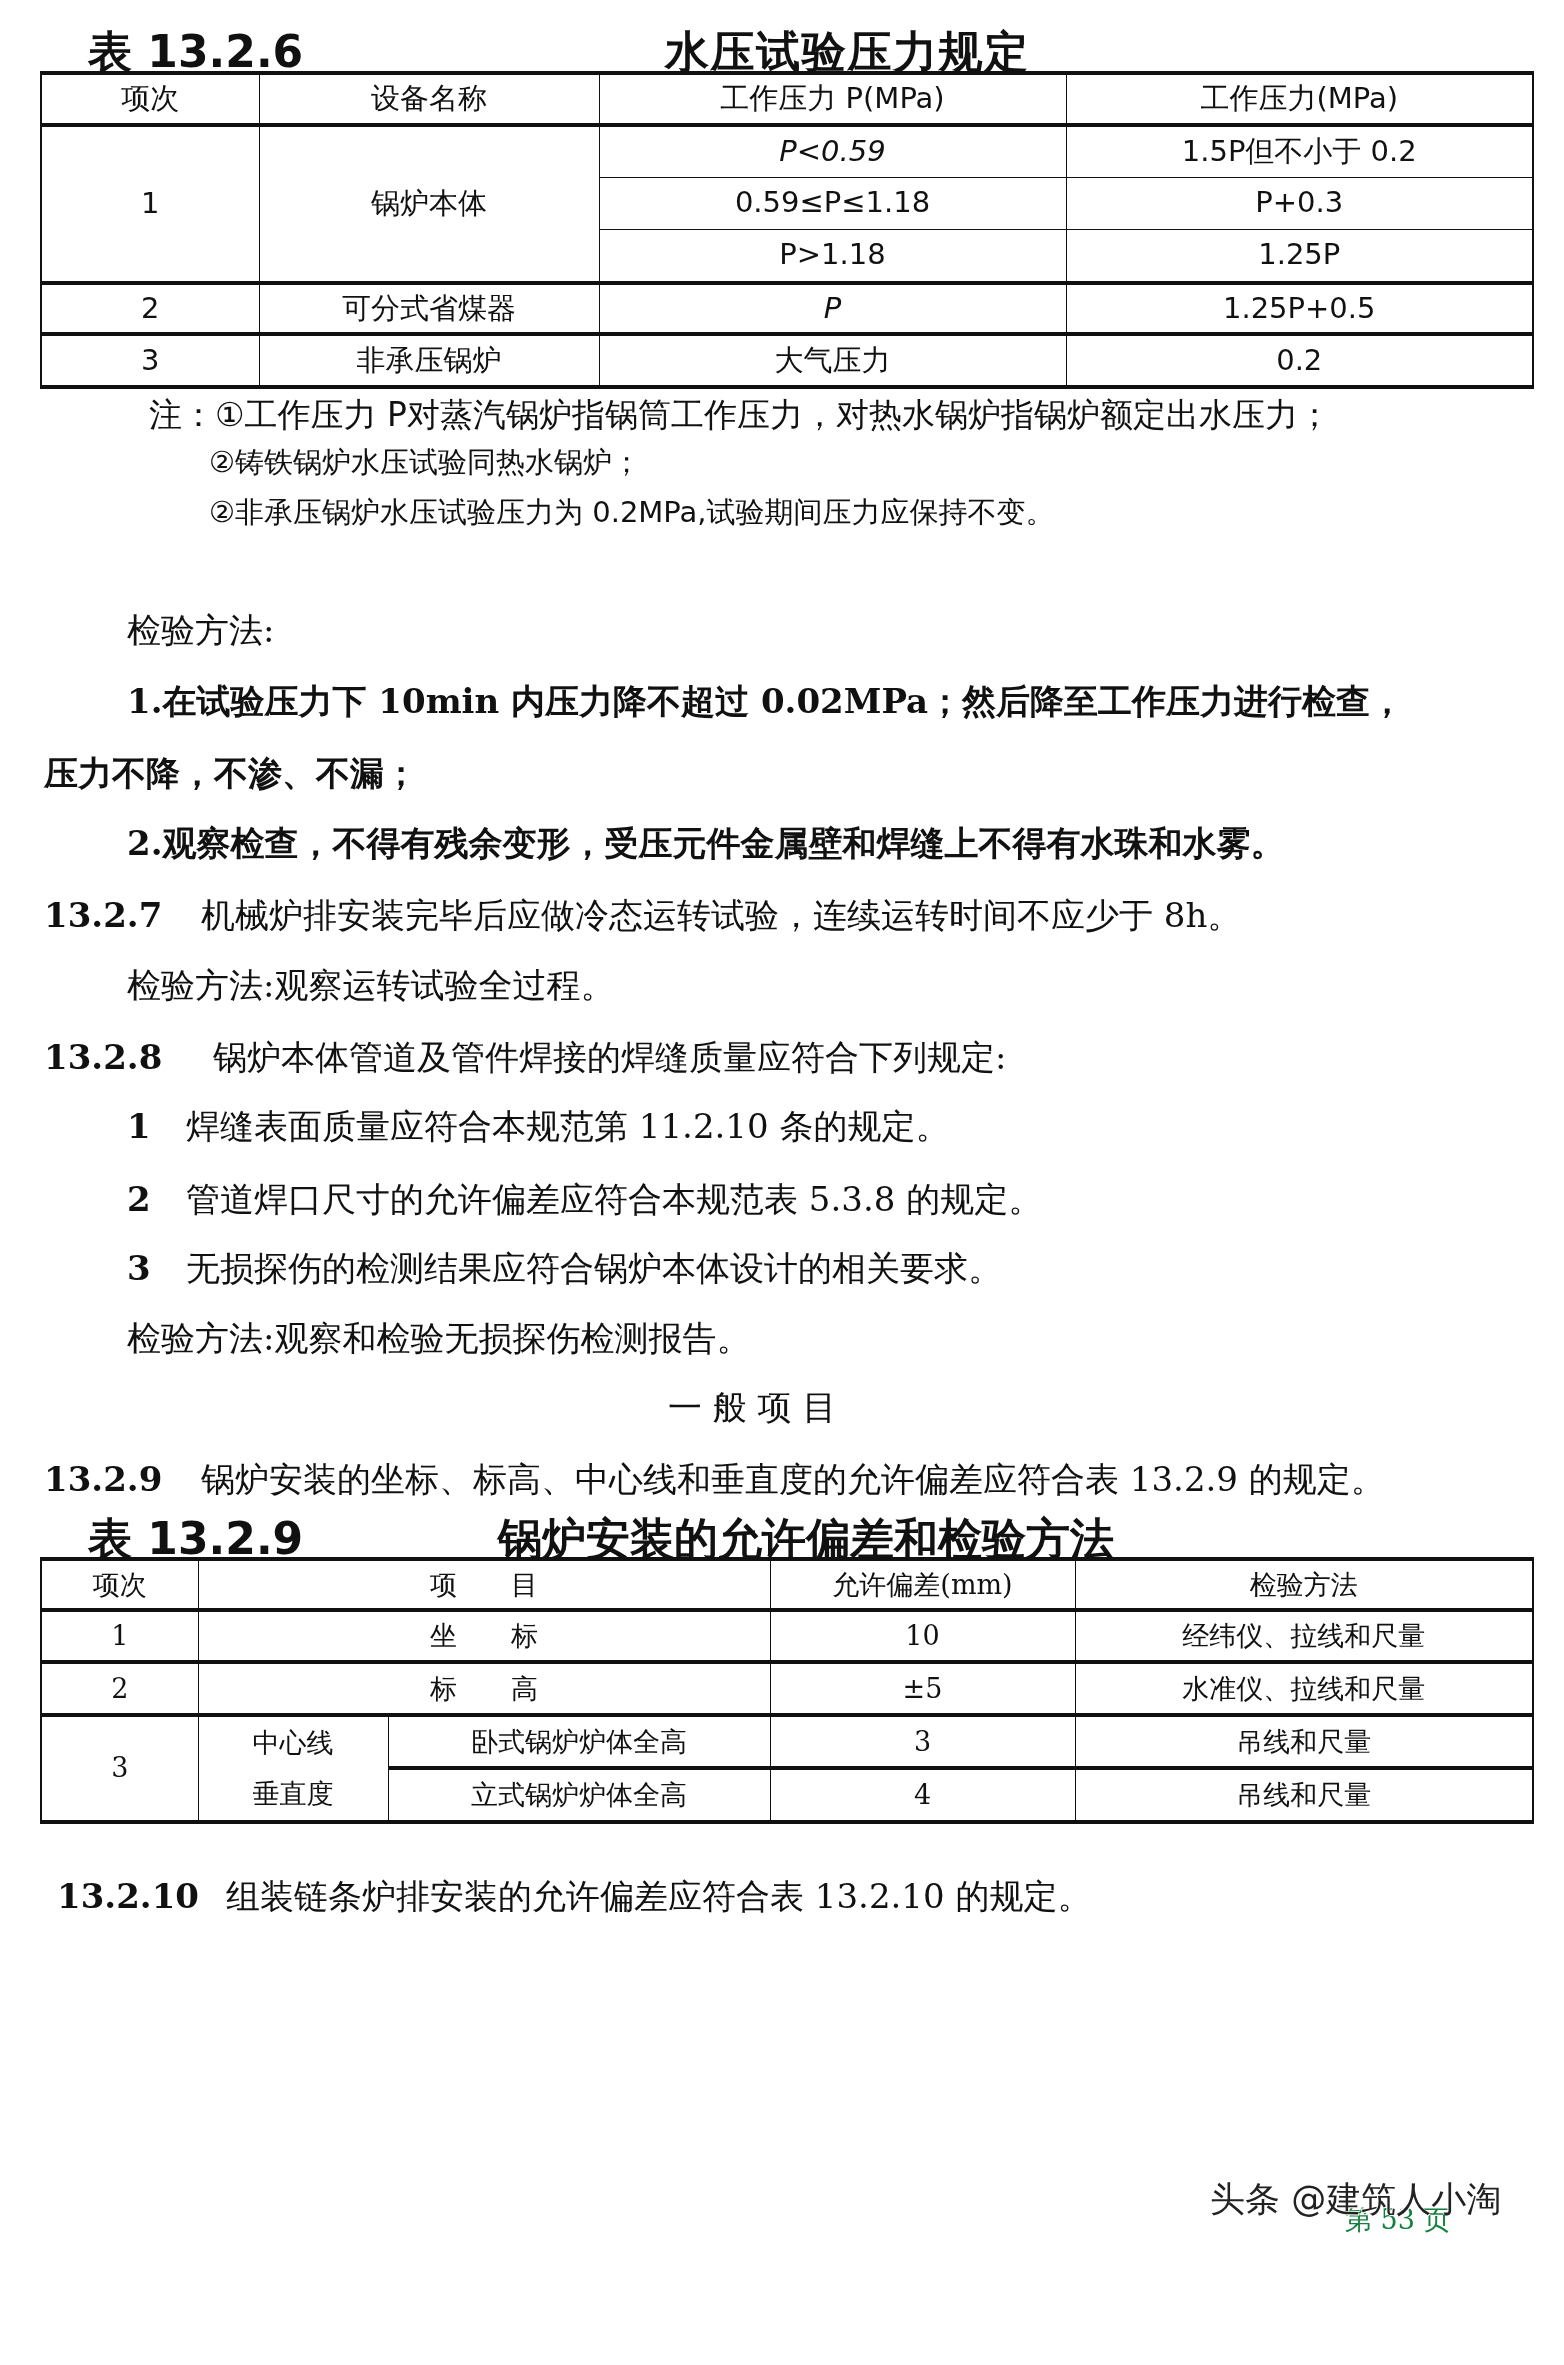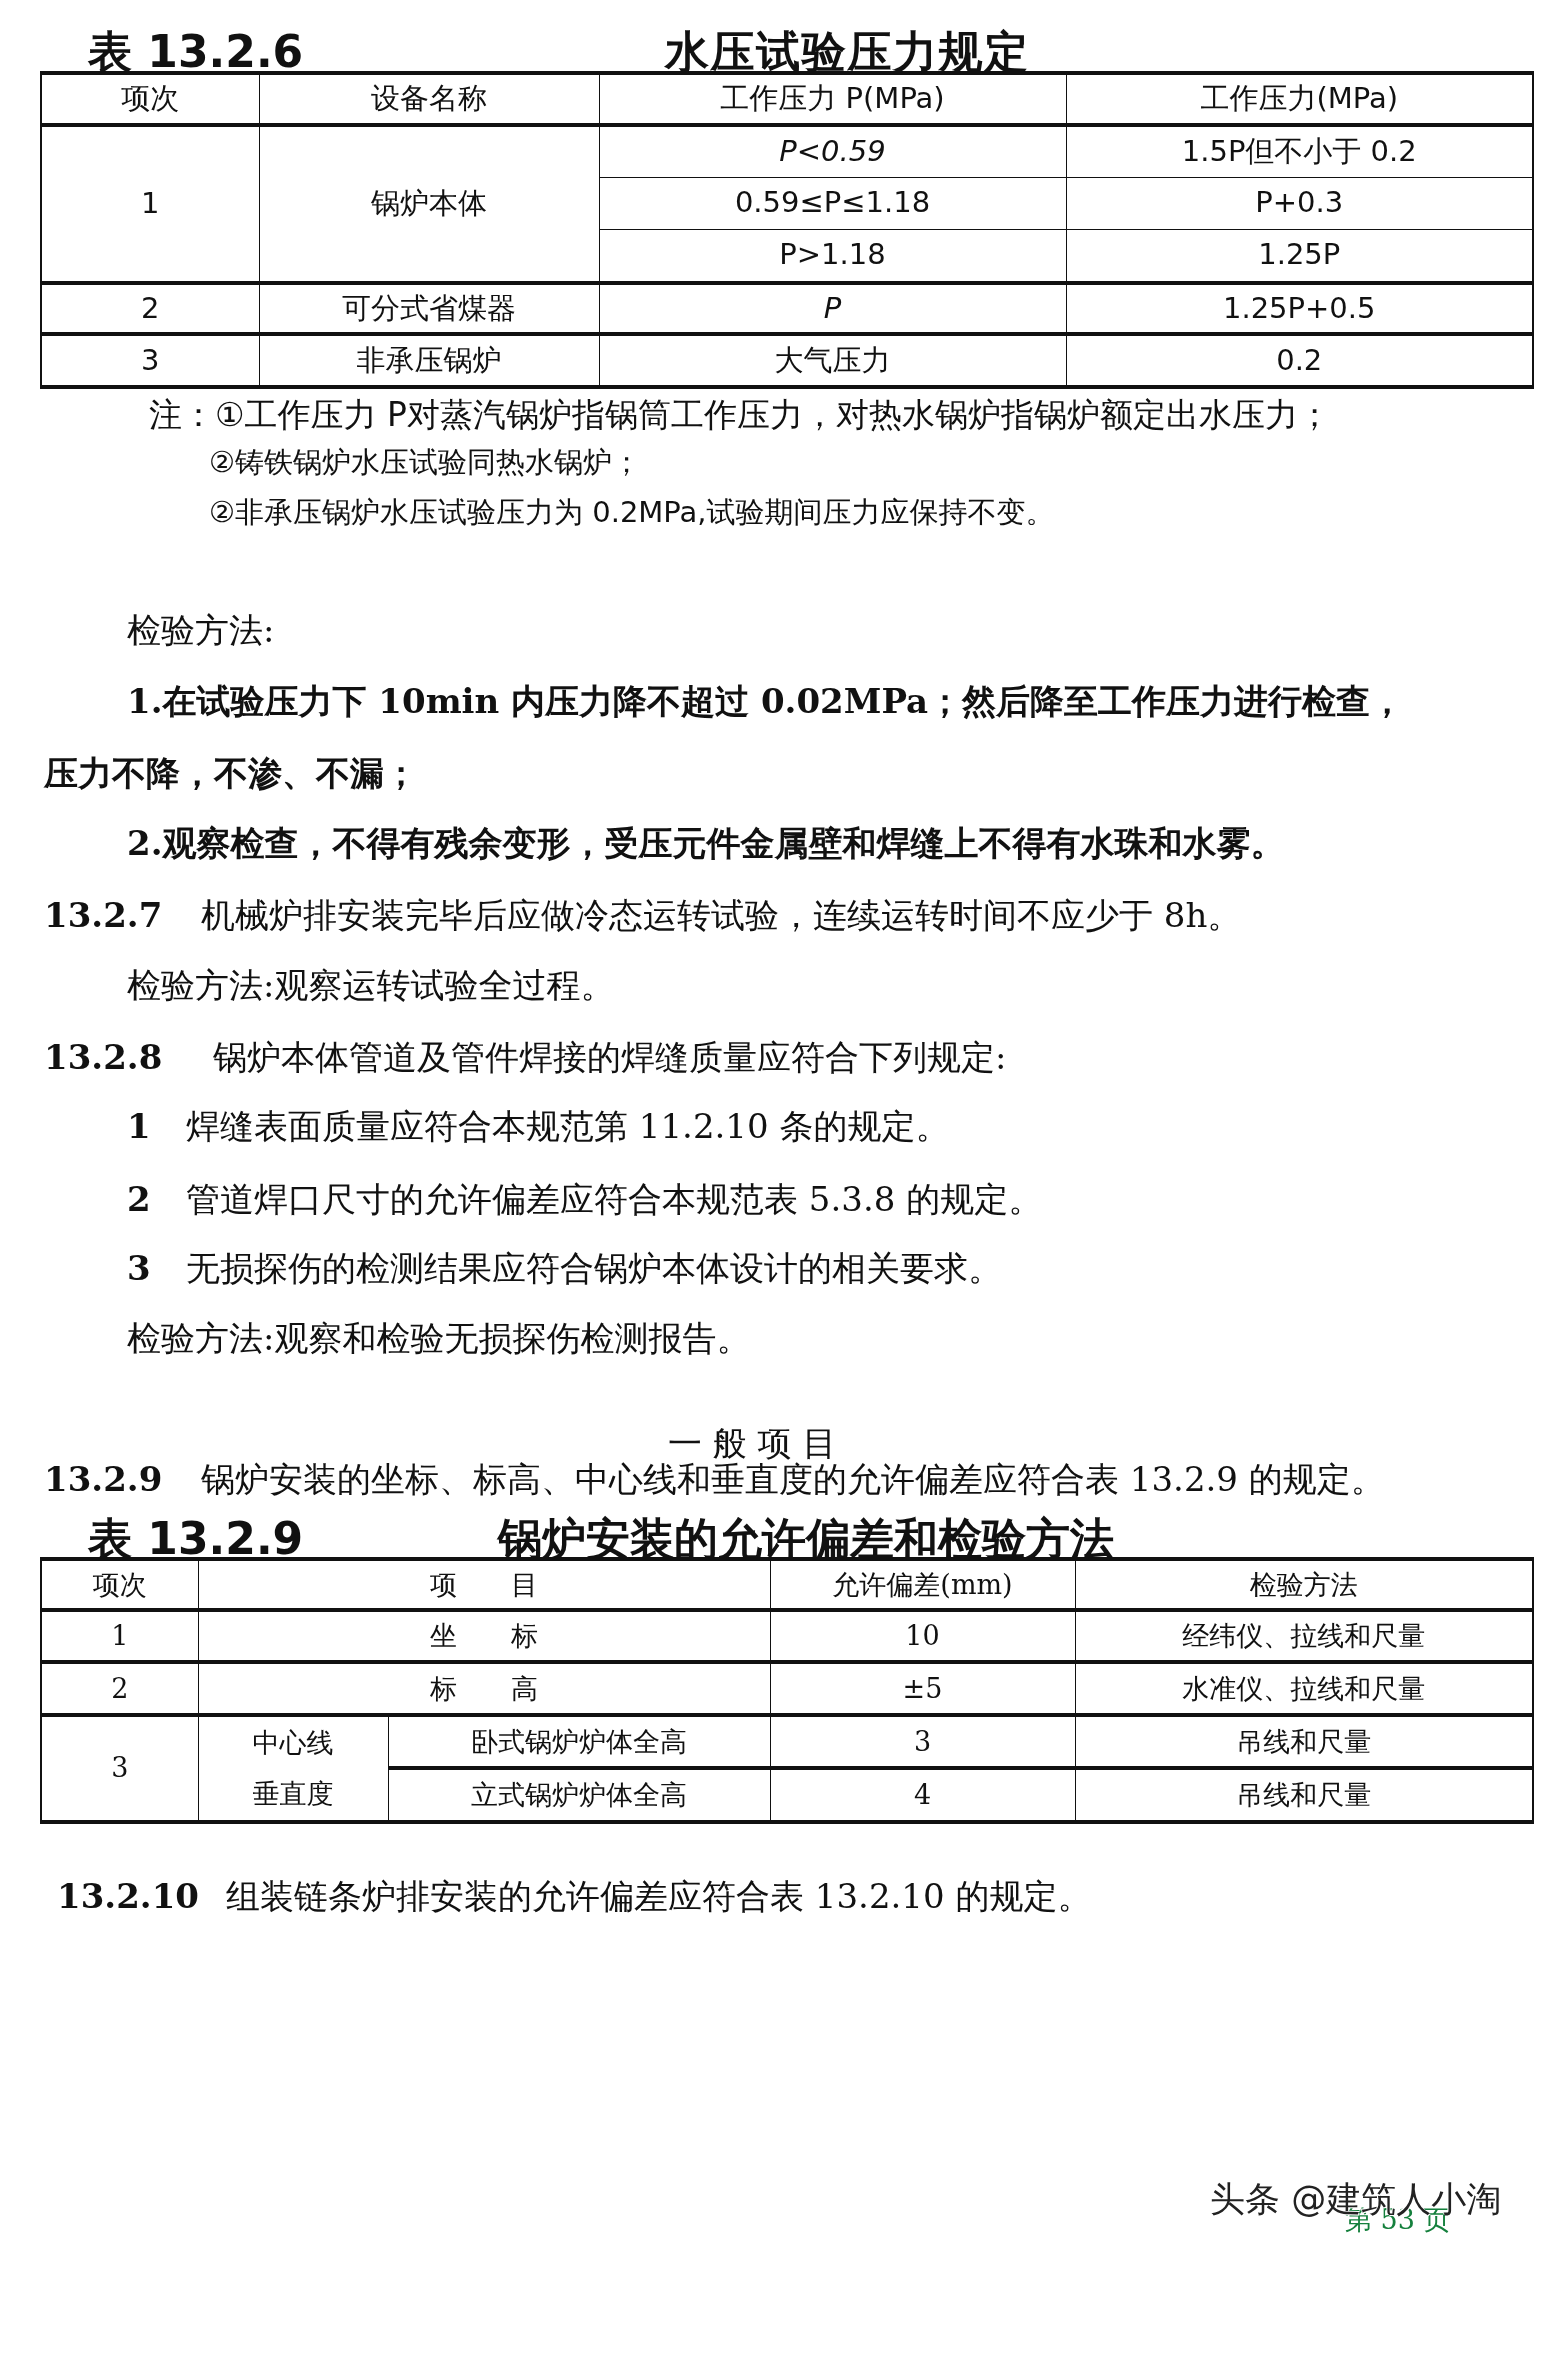--- a/index.html
+++ b/index.html
@@ -82,21 +82,21 @@
 <div class="abs body bold" style="left:44px;top:1040px;">13.2.8</div>
 <div class="abs body" style="left:213px;top:1040px;">锅炉本体管道及管件焊接的焊缝质量应符合下列规定:</div>
 <div class="abs body bold" style="left:127px;top:1109px;">1</div>
 <div class="abs body" style="left:186px;top:1109px;">焊缝表面质量应符合本规范第 11.2.10 条的规定。</div>
 <div class="abs body bold" style="left:127px;top:1182px;">2</div>
 <div class="abs body" style="left:186px;top:1182px;">管道焊口尺寸的允许偏差应符合本规范表 5.3.8 的规定。</div>
 <div class="abs body bold" style="left:127px;top:1251px;">3</div>
 <div class="abs body" style="left:186px;top:1251px;">无损探伤的检测结果应符合锅炉本体设计的相关要求。</div>
 <div class="abs body" style="left:127px;top:1321px;">检验方法:观察和检验无损探伤检测报告。</div>
 
-<div class="abs body" style="left:668px;top:1390px;margin-top:36px;">一 般 项 目</div>
+<div class="abs body" style="left:668px;top:1390px;">一 般 项 目</div>
 
 <div class="abs body bold" style="left:44px;top:1462px;">13.2.9</div>
 <div class="abs body" style="left:201px;top:1462px;">锅炉安装的坐标、标高、中心线和垂直度的允许偏差应符合表 13.2.9 的规定。</div>
 
 <div class="abs tt" style="left:88px;top:1517px;">表 13.2.9</div>
 <div class="abs tt" style="left:498px;top:1517px;">锅炉安装的允许偏差和检验方法</div>
 
 <table class="spec" style="left:40px;top:1557px;width:1492px;font-family:'DejaVu Serif','Liberation Serif',serif;font-size:27px;">
   <colgroup>
       <col style="width:157px">

